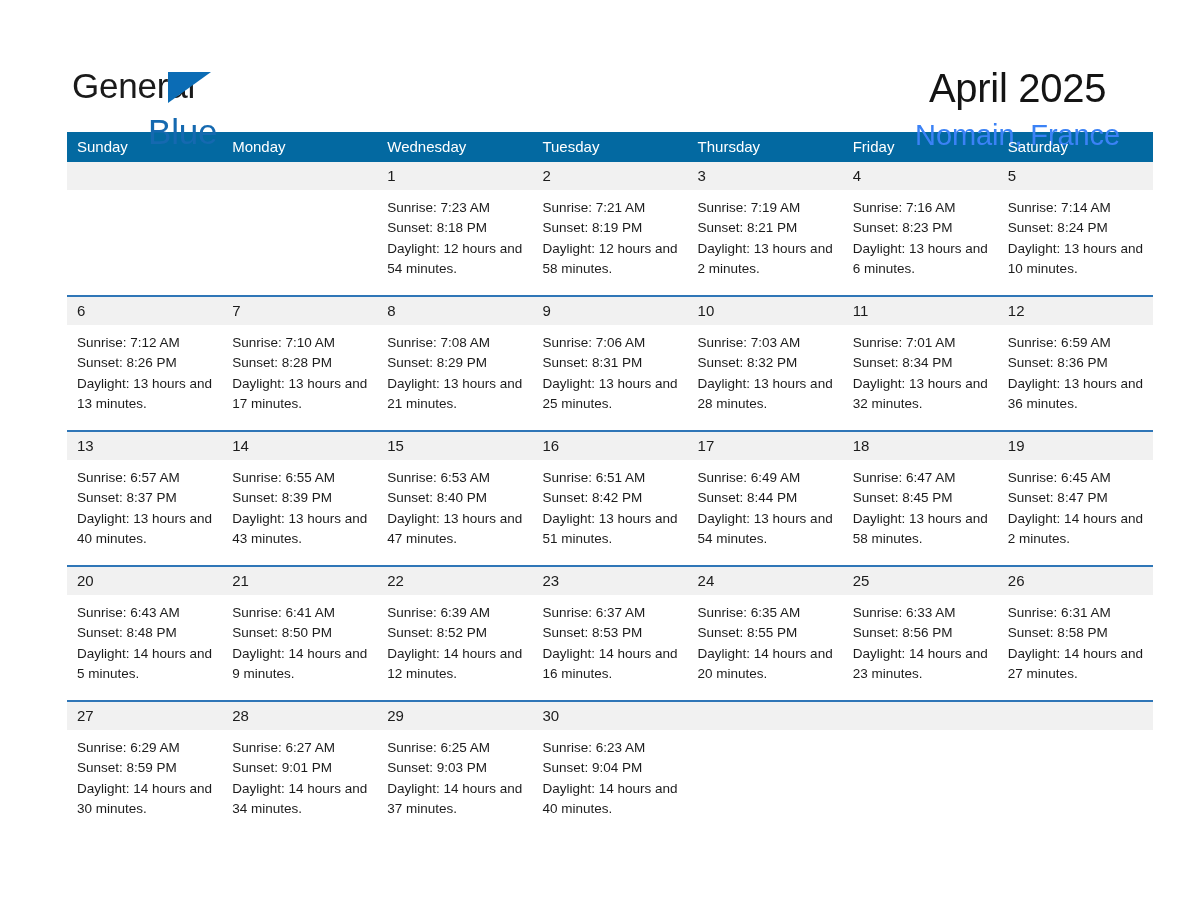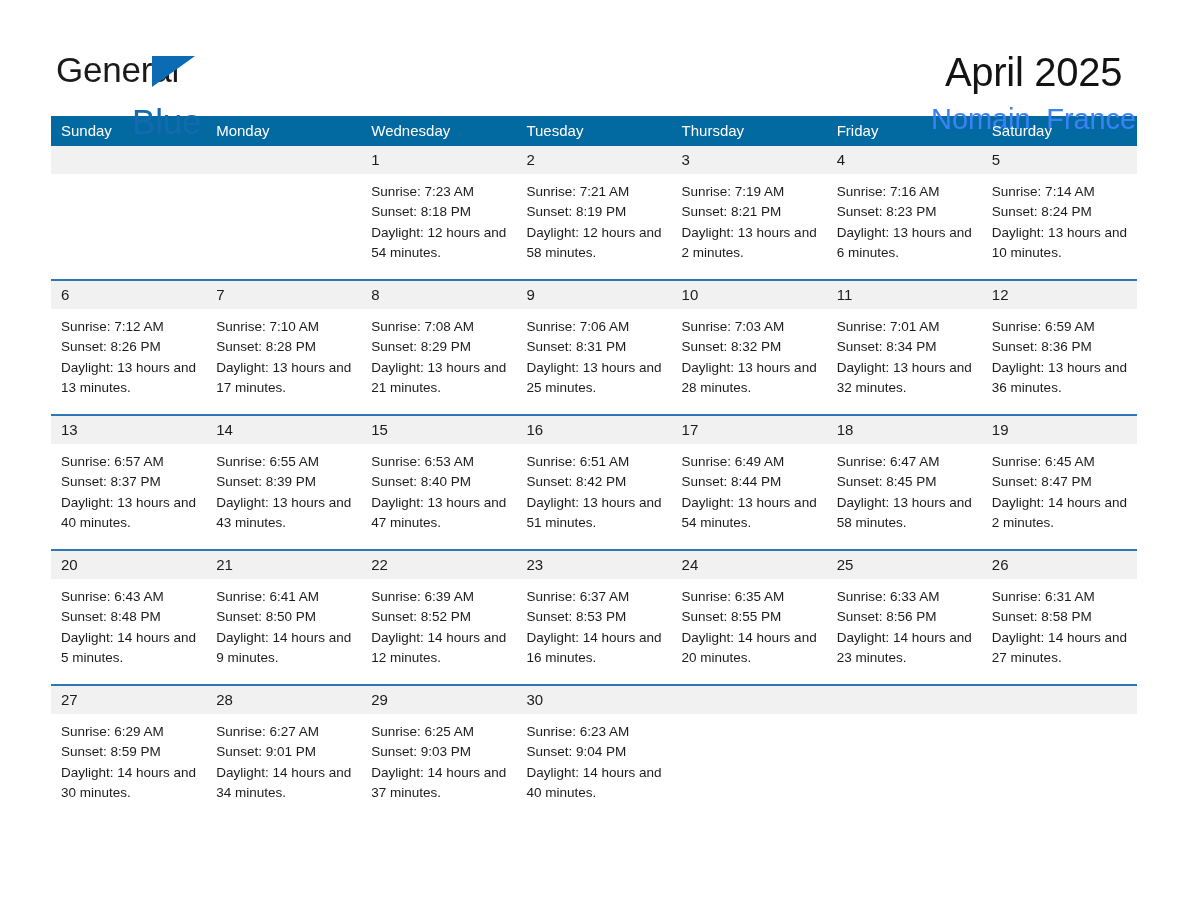--- a/index.html
+++ b/index.html
@@ -13,21 +13,21 @@
     height: 918px;
     background: #ffffff;
     font-family: "Liberation Sans", sans-serif;
     overflow: hidden;
   }
 
   .page {
     position: relative;
     width: 1188px;
     height: 660px;
-    padding: 0;
+    padding: 16px;
   }
 
   
   .top-bar {
     display: flex;
     align-items: flex-start;
     justify-content: space-between;
     padding: 46px 52px 0 56px;
     height: 112px;
   }
@@ -54,21 +54,21 @@
     left: 96px;
     top: 10px;
     width: 0;
     height: 0;
     border-left: 43px solid #0b6cb5;
     border-bottom: 31px solid transparent;
   }
   .brand-blue {
     position: absolute;
     left: 76px;
-    top: 56px;
+    top: 50px;
     font-size: 35px;
     line-height: 40px;
     color: #1569b0;
     font-family: "Liberation Sans", sans-serif;
     letter-spacing: -0.2px;
     font-weight: 400;
     text-align: center;
   }
 
   .title-block {

